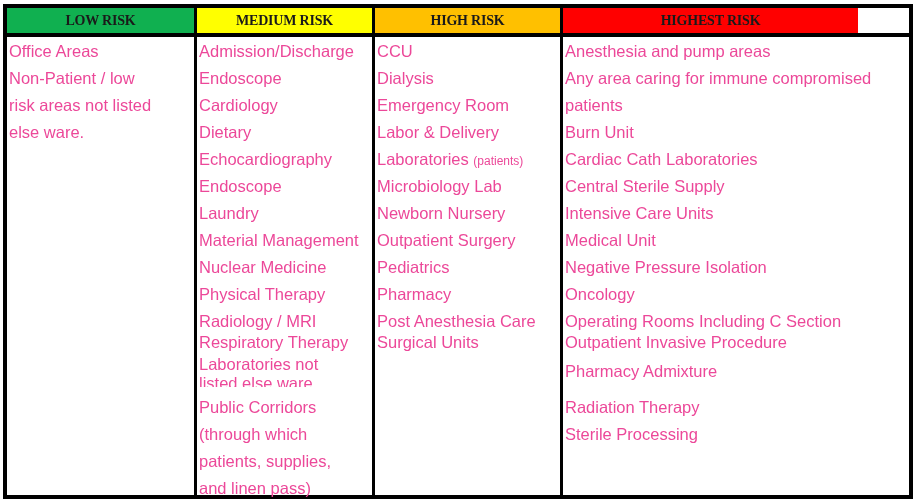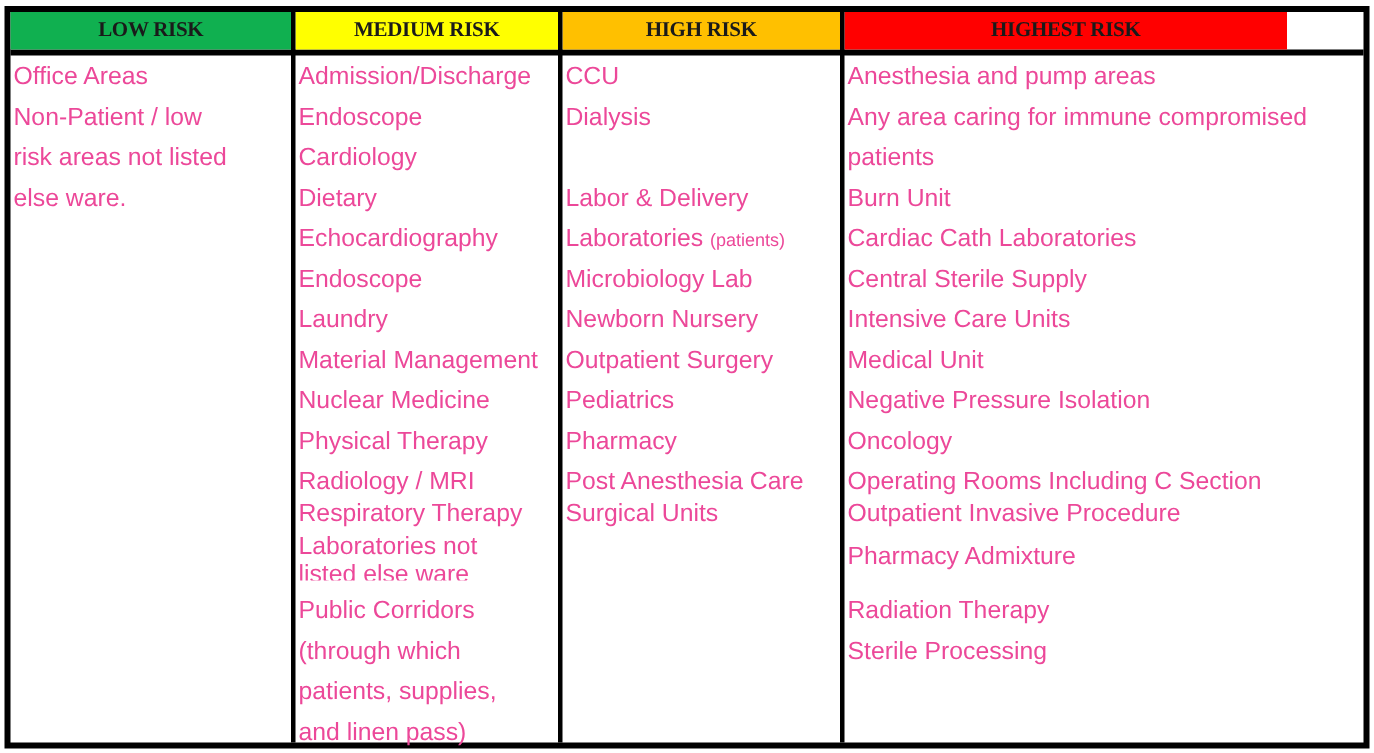--- a/index.html
+++ b/index.html
@@ -65,20 +65,21 @@
     <div class="line" style="top:336px;height:14px;overflow:hidden;">listed else ware</div>
     <div class="line" style="top:360px">Public Corridors</div>
     <div class="line" style="top:387px">(through which</div>
     <div class="line" style="top:414px">patients, supplies,</div>
     <div class="line" style="top:441px">and linen pass)</div>
   </div>
 
   <div class="col" style="left:370px;width:182px;">
     <div class="line" style="top:4px">CCU</div>
     <div class="line" style="top:31px">Dialysis</div>
+    <div class="line" style="top:58px">Emergency Room</div>
     <div class="line" style="top:85px">Labor &amp; Delivery</div>
     <div class="line" style="top:112px"><span>Laboratories</span> <span class="small">(patients)</span></div>
     <div class="line" style="top:139px">Microbiology Lab</div>
     <div class="line" style="top:166px">Newborn Nursery</div>
     <div class="line" style="top:193px">Outpatient Surgery</div>
     <div class="line" style="top:220px">Pediatrics</div>
     <div class="line" style="top:247px">Pharmacy</div>
     <div class="line" style="top:274px">Post Anesthesia Care</div>
     <div class="line" style="top:295px">Surgical Units</div>
   </div>

